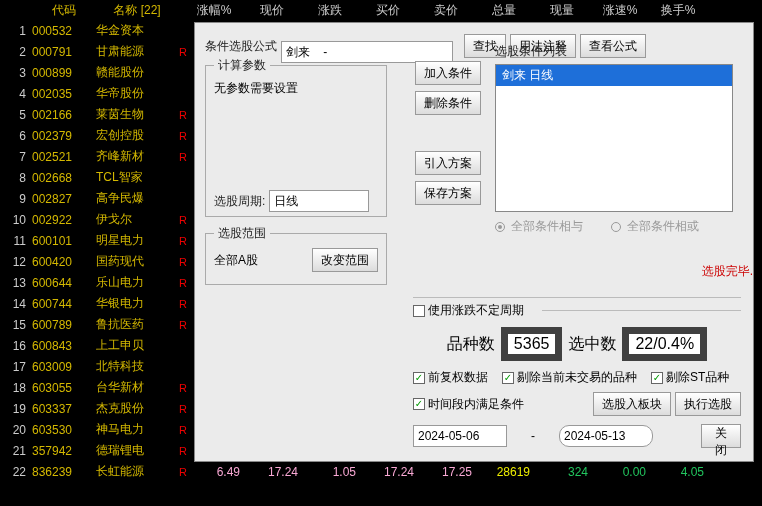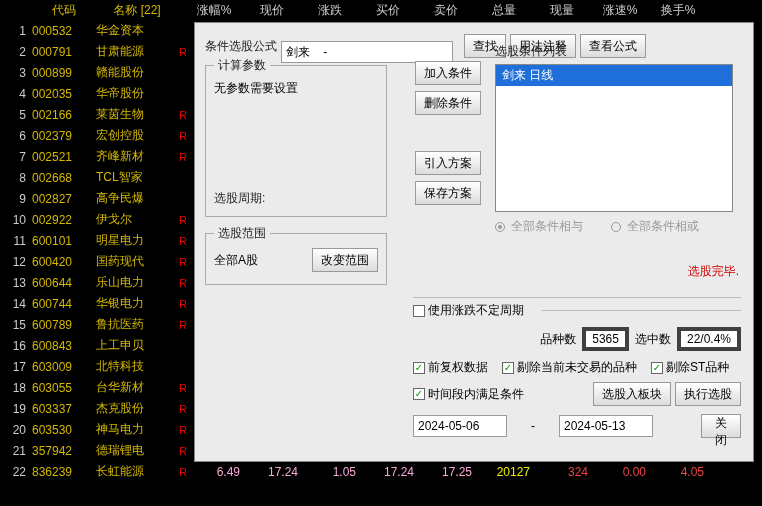--- a/index.html
+++ b/index.html
@@ -8,21 +8,21 @@
 .hdr{display:flex;height:20px;align-items:center;color:#ccc;font-size:12px}
 .hdr>div{text-align:center}
 .row{display:flex;height:21px;align-items:center;color:#fff}
 .c-idx{width:32px;text-align:right;color:#ccc;padding-right:6px}
 .c-code{width:64px;color:#d4b800;text-align:left}
 .c-name{width:82px;color:#d4b800;text-align:left}
 .c-r{width:10px;color:#e00;text-align:center;font-size:11px}
 .c-num{width:58px;text-align:right;padding-right:6px}
 .red{color:#f9a8d4}
 .yel{color:#ee0}
-.wht{color:#ef4444}
+.wht{color:#22c55e}
 
 .dlg{position:absolute;left:194px;top:22px;width:560px;height:440px;background:#ebebeb;border:1px solid #888}
 .titlebar{height:24px;background:#c00000;color:#fff;display:flex;align-items:center;padding:0 6px;font-size:12px}
 .titlebar .sp{flex:1}
 .tbtn{width:24px;text-align:center;font-family:monospace;cursor:default}
 .body{padding:6px 10px;position:relative;height:414px}
 .frow{display:flex;align-items:center;gap:4px;margin-bottom:6px}
 .lbl{font-size:12px;color:#222}
 .combo{height:22px;border:1px solid #999;background:#fff;font-size:12px;padding:0 4px}
 .btn{height:24px;border:1px solid #999;background:linear-gradient(#fff,#dcdcdc);font-size:12px;padding:0 8px;cursor:default}
@@ -30,27 +30,27 @@
 legend{font-size:12px;padding:0 4px;color:#222}
 .leftcol{position:absolute;left:10px;top:34px;width:182px}
 .midbtns{position:absolute;left:220px;top:38px;display:flex;flex-direction:column;gap:6px}
 .midbtns .gap{height:24px}
 .rightlist{position:absolute;left:300px;top:20px;width:238px}
 .listbox{border:1px solid #888;background:#fff;height:148px;margin-top:4px}
 .listitem{background:#1e6fd9;color:#fff;padding:2px 6px;font-size:12px}
 .radios{display:flex;gap:18px;margin-top:6px;font-size:12px;color:#999;align-items:center}
 .radio-dot{display:inline-block;width:10px;height:10px;border:1px solid #999;border-radius:50%;margin-right:3px;vertical-align:middle;position:relative}
 .radio-dot.sel::after{content:"";position:absolute;left:2px;top:2px;width:4px;height:4px;background:#999;border-radius:50%}
-.done{position:absolute;right:14px;top:240px;color:#c00;font-size:12px}
+.done{position:absolute;right:0;top:240px;color:#c00;font-size:12px}
 .sep{border-top:1px solid #bbb;margin:4px 0}
 .chk{display:inline-flex;align-items:center;gap:3px;font-size:12px;margin-right:10px}
 .chkbox{width:12px;height:12px;border:1px solid #666;background:#fff;display:inline-flex;align-items:center;justify-content:center;color:#090;font-size:10px;line-height:10px}
 .bottom{position:absolute;left:218px;top:270px;right:12px}
-.countrow{display:flex;align-items:center;gap:6px;margin:8px 0;font-size:12px;justify-content:flex-end}
-.cntbox{border:4px solid #404040;background:#fff;padding:1px 6px;min-width:44px;display:inline-block}
+.countrow{display:flex;align-items:center;gap:6px;margin:8px 0;font-size:16px;justify-content:center}
+.cntbox{border:7px solid #404040;background:#fff;padding:1px 6px;min-width:44px;display:inline-block}
 .daterow{display:flex;align-items:center;gap:24px;margin-top:8px}
 .fs1{height:160px}
 .fs2{margin-top:8px}
 </style>
 </head>
 <body>
 
 <div class="grid">
   <div class="hdr">
     <div class="c-idx"></div>
@@ -206,21 +206,21 @@
       <div class="row">
         <div class="c-idx">22</div>
         <div class="c-code">836239</div>
         <div class="c-name">长虹能源</div>
         <div class="c-r">R</div>
         <div class="c-num red">6.49</div>
         <div class="c-num red">17.24</div>
         <div class="c-num red">1.05</div>
         <div class="c-num red">17.24</div>
         <div class="c-num red">17.25</div>
-        <div class="c-num yel">20127</div>
+        <div class="c-num yel">28619</div>
         <div class="c-num wht">324</div>
         <div class="c-num wht">0.00</div>
         <div class="c-num wht">4.05</div>
       </div>
     </div>
 </div>
 
 <div class="dlg">
   <div class="body">
     <div class="frow">
@@ -231,20 +231,21 @@
       <button class="btn">用法注释</button>
       <button class="btn">查看公式</button>
     </div>
 
     <div class="leftcol">
       <fieldset class="fs1">
         <legend>计算参数</legend>
         <div style="height:110px">无参数需要设置</div>
         <div class="frow">
           <span class="lbl">选股周期:</span>
+          <input class="combo" style="width: 100px;" value="日线">
         </div>
       </fieldset>
       <fieldset class="fs2">
         <legend>选股范围</legend>
         <div class="frow">
           <span style="flex:1">全部A股</span>
           <button class="btn">改变范围</button>
         </div>
       </fieldset>
     </div>
@@ -310,19 +311,19 @@
             <span class="chkbox">✓</span>
             <span>时间段内满足条件</span>
           </span>
         <span style="flex:1"></span>
         <button class="btn">选股入板块</button>
         <button class="btn">执行选股</button>
       </div>
       <div class="daterow">
         <input class="combo" style="width: 94px;" value="2024-05-06">
         <span>-</span>
-        <input class="combo" style="width: 94px;" value="2024-05-13">
+        <input class="combo" style="width: 94px; border-radius: 10px;" value="2024-05-13">
         <span style="flex:1"></span>
         <button class="btn" style="width:56px">关闭</button>
       </div>
     </div>
   </div>
 </div>
 
 </body></html>

